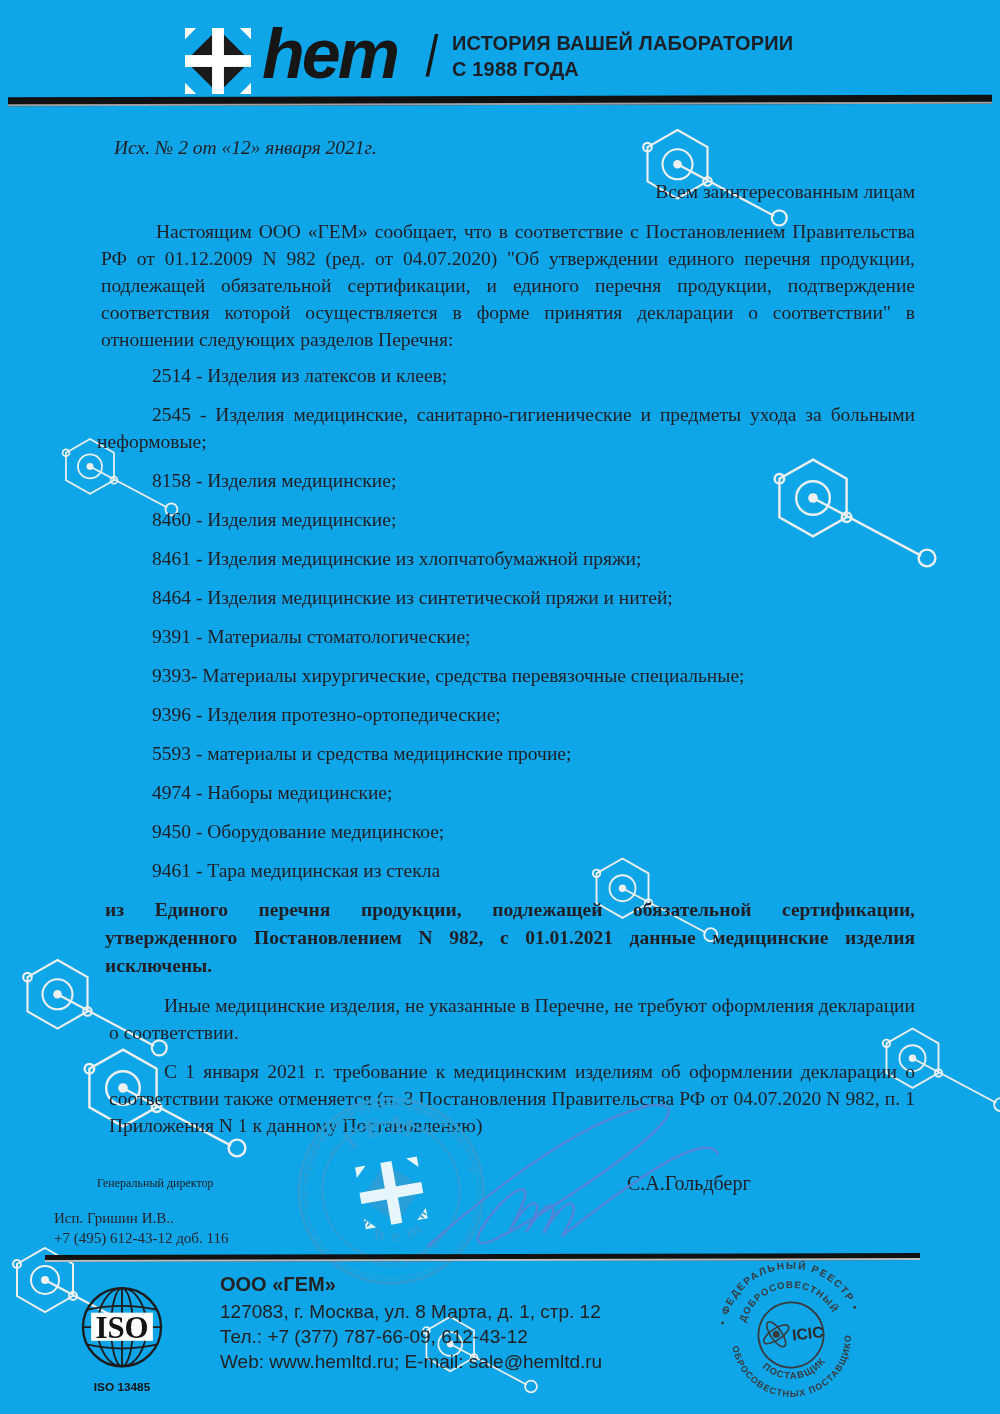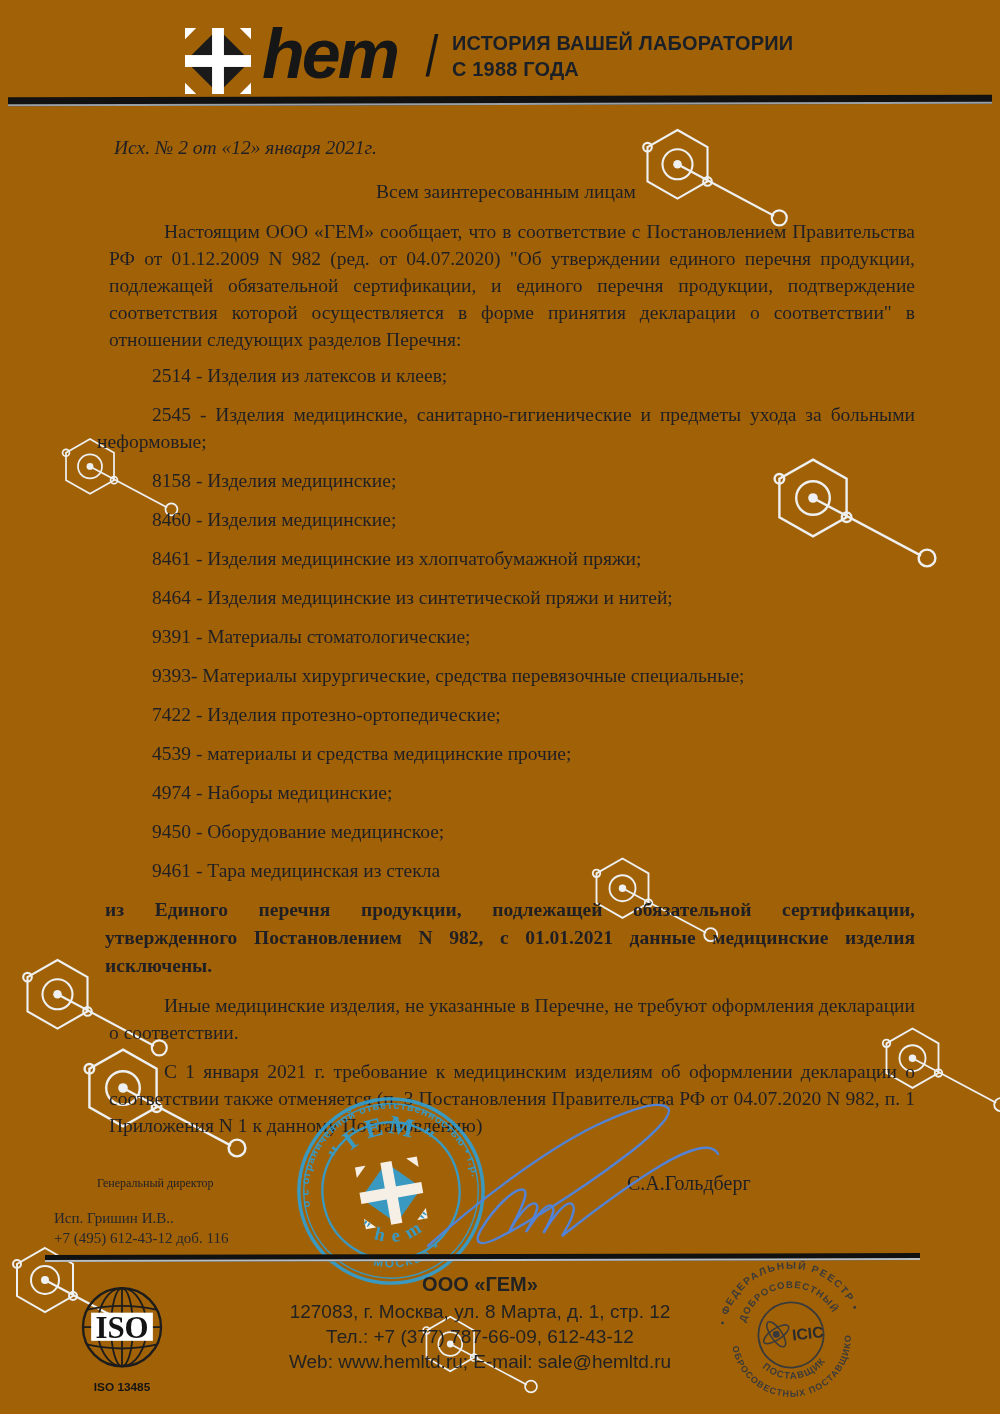--- a/index.html
+++ b/index.html
@@ -1,18 +1,18 @@
 <!DOCTYPE html>
 <html lang="ru"><head>
 <meta charset="utf-8">
 <style>
   html,body{margin:0;padding:0;background:#8a8a8a;}
   .page{
     position:relative;width:1000px;height:1414px;margin:0 auto;
-    background:#a16207;overflow:hidden;
+    background:#0ea5e9;overflow:hidden;
     font-family:"Liberation Serif","DejaVu Serif",serif;
     color:#1f1f24;
   }
   .bg-deco{position:absolute;inset:0;pointer-events:none;}
   
   .header{position:absolute;top:18px;left:0;width:100%;height:80px;}
   .logo-icon{position:absolute;left:178px;top:10px;width:80px;height:66px;}
   .logo-word{
     position:absolute;left:262px;top:-4px;
     font-family:"Liberation Sans","DejaVu Sans",sans-serif;
@@ -27,40 +27,40 @@
     position:absolute;left:452px;top:12px;
     font-family:"Liberation Sans","DejaVu Sans",sans-serif;
     font-weight:700;font-size:21px;line-height:26px;color:#1b1f26;
     transform:scaleX(.95);transform-origin:left top;letter-spacing:.2px;
   }
   .rule-top{position:absolute;top:96px;left:8px;right:8px;height:7px;background:#111;
     border-bottom:2px solid #9aa0a4;transform:rotate(-.15deg);}
   
   .body-flow{position:absolute;top:134px;left:97px;width:818px;font-size:19.5px;line-height:27px;}
   .ref-line{margin:0 0 17px 17px;font-style:italic;}
-  .addressee{margin:0 0 13px 0;text-align:center;}
-  .para{margin:0 0 4px 12px;text-align:justify;text-indent:55px;}
+  .addressee{margin:0 0 13px 0;text-align:right;}
+  .para{margin:0 0 4px 4px;text-align:justify;text-indent:55px;}
   .item{margin:0 0 12px 0;text-align:justify;text-indent:55px;}
   .items{margin-top:9px;}
   .bold-para{margin:7px 0 12px 8px;font-weight:700;text-align:justify;text-indent:0;
     font-size:19.5px;line-height:28px;word-spacing:4px;}
   .para2{margin:0 0 12px 12px;text-align:justify;text-indent:55px;}
   
   .sig-role{position:absolute;left:97px;top:1176px;font-size:12px;}
   .sig-name{position:absolute;left:627px;top:1172px;font-size:20px;}
   .executor{position:absolute;left:54px;top:1208px;font-size:15px;line-height:20px;color:#26262b;}
   .stamp{position:absolute;left:293px;top:1093px;width:196px;height:196px;
     transform:rotate(-10deg);opacity:.9;}
   .signature-svg{position:absolute;left:420px;top:1098px;width:310px;height:165px;}
   .rule-bottom{position:absolute;top:1254px;left:45px;width:875px;height:5px;background:#111;
     border-bottom:2px solid #b9bec2;transform:rotate(-.12deg);}
   
   .iso{position:absolute;left:66px;top:1280px;width:112px;height:118px;}
   .footer-text{
-    position:absolute;left:220px;top:1272px;width:520px;text-align:center;
+    position:absolute;left:220px;top:1272px;width:520px;
     font-family:"Liberation Sans","DejaVu Sans",sans-serif;color:#222;
     font-size:19px;line-height:25px;
   }
   .footer-company{font-weight:700;font-size:20px;margin-bottom:2px;}
   .icic{position:absolute;left:718px;top:1262px;width:146px;height:146px;transform:rotate(-6deg);}
 </style>
 </head>
 <body>
 
 <div class="page">
@@ -121,22 +121,22 @@
     <p class="para">Настоящим ООО «ГЕМ» сообщает, что в соответствие с Постановлением Правительства РФ от 01.12.2009 N 982 (ред. от 04.07.2020) "Об утверждении единого перечня продукции, подлежащей обязательной сертификации, и единого перечня продукции, подтверждение соответствия которой осуществляется в форме принятия декларации о соответствии" в отношении следующих разделов Перечня:</p>
     <div class="items">
       <p class="item">2514 - Изделия из латексов и клеев;</p>
       <p class="item">2545 - Изделия медицинские, санитарно-гигиенические и предметы ухода за больными неформовые;</p>
       <p class="item">8158 - Изделия медицинские;</p>
       <p class="item">8460 - Изделия медицинские;</p>
       <p class="item">8461 - Изделия медицинские из хлопчатобумажной пряжи;</p>
       <p class="item">8464 - Изделия медицинские из синтетической пряжи и нитей;</p>
       <p class="item">9391 - Материалы стоматологические;</p>
       <p class="item">9393- Материалы хирургические, средства перевязочные специальные;</p>
-      <p class="item">7422 - Изделия протезно-ортопедические;</p>
-      <p class="item">4539 - материалы и средства медицинские прочие;</p>
+      <p class="item">9396 - Изделия протезно-ортопедические;</p>
+      <p class="item">5593 - материалы и средства медицинские прочие;</p>
       <p class="item">4974 - Наборы медицинские;</p>
       <p class="item">9450 - Оборудование медицинское;</p>
       <p class="item">9461 - Тара медицинская из стекла</p>
     </div>
     <p class="bold-para">из Единого перечня продукции, подлежащей обязательной сертификации, утвержденного Постановлением N 982, с 01.01.2021 данные медицинские изделия исключены.</p>
     <p class="para2">Иные медицинские изделия, не указанные в Перечне, не требуют оформления декларации о соответствии.</p>
     <p class="para2">С 1 января 2021 г. требование к медицинским изделиям об оформлении декларации о соответствии также отменяется (п. 3 Постановления Правительства РФ от 04.07.2020 N 982, п. 1 Приложения N 1 к данному Постановлению)</p>
   </div>
 
   <div class="sig-role">Генеральный директор</div>

